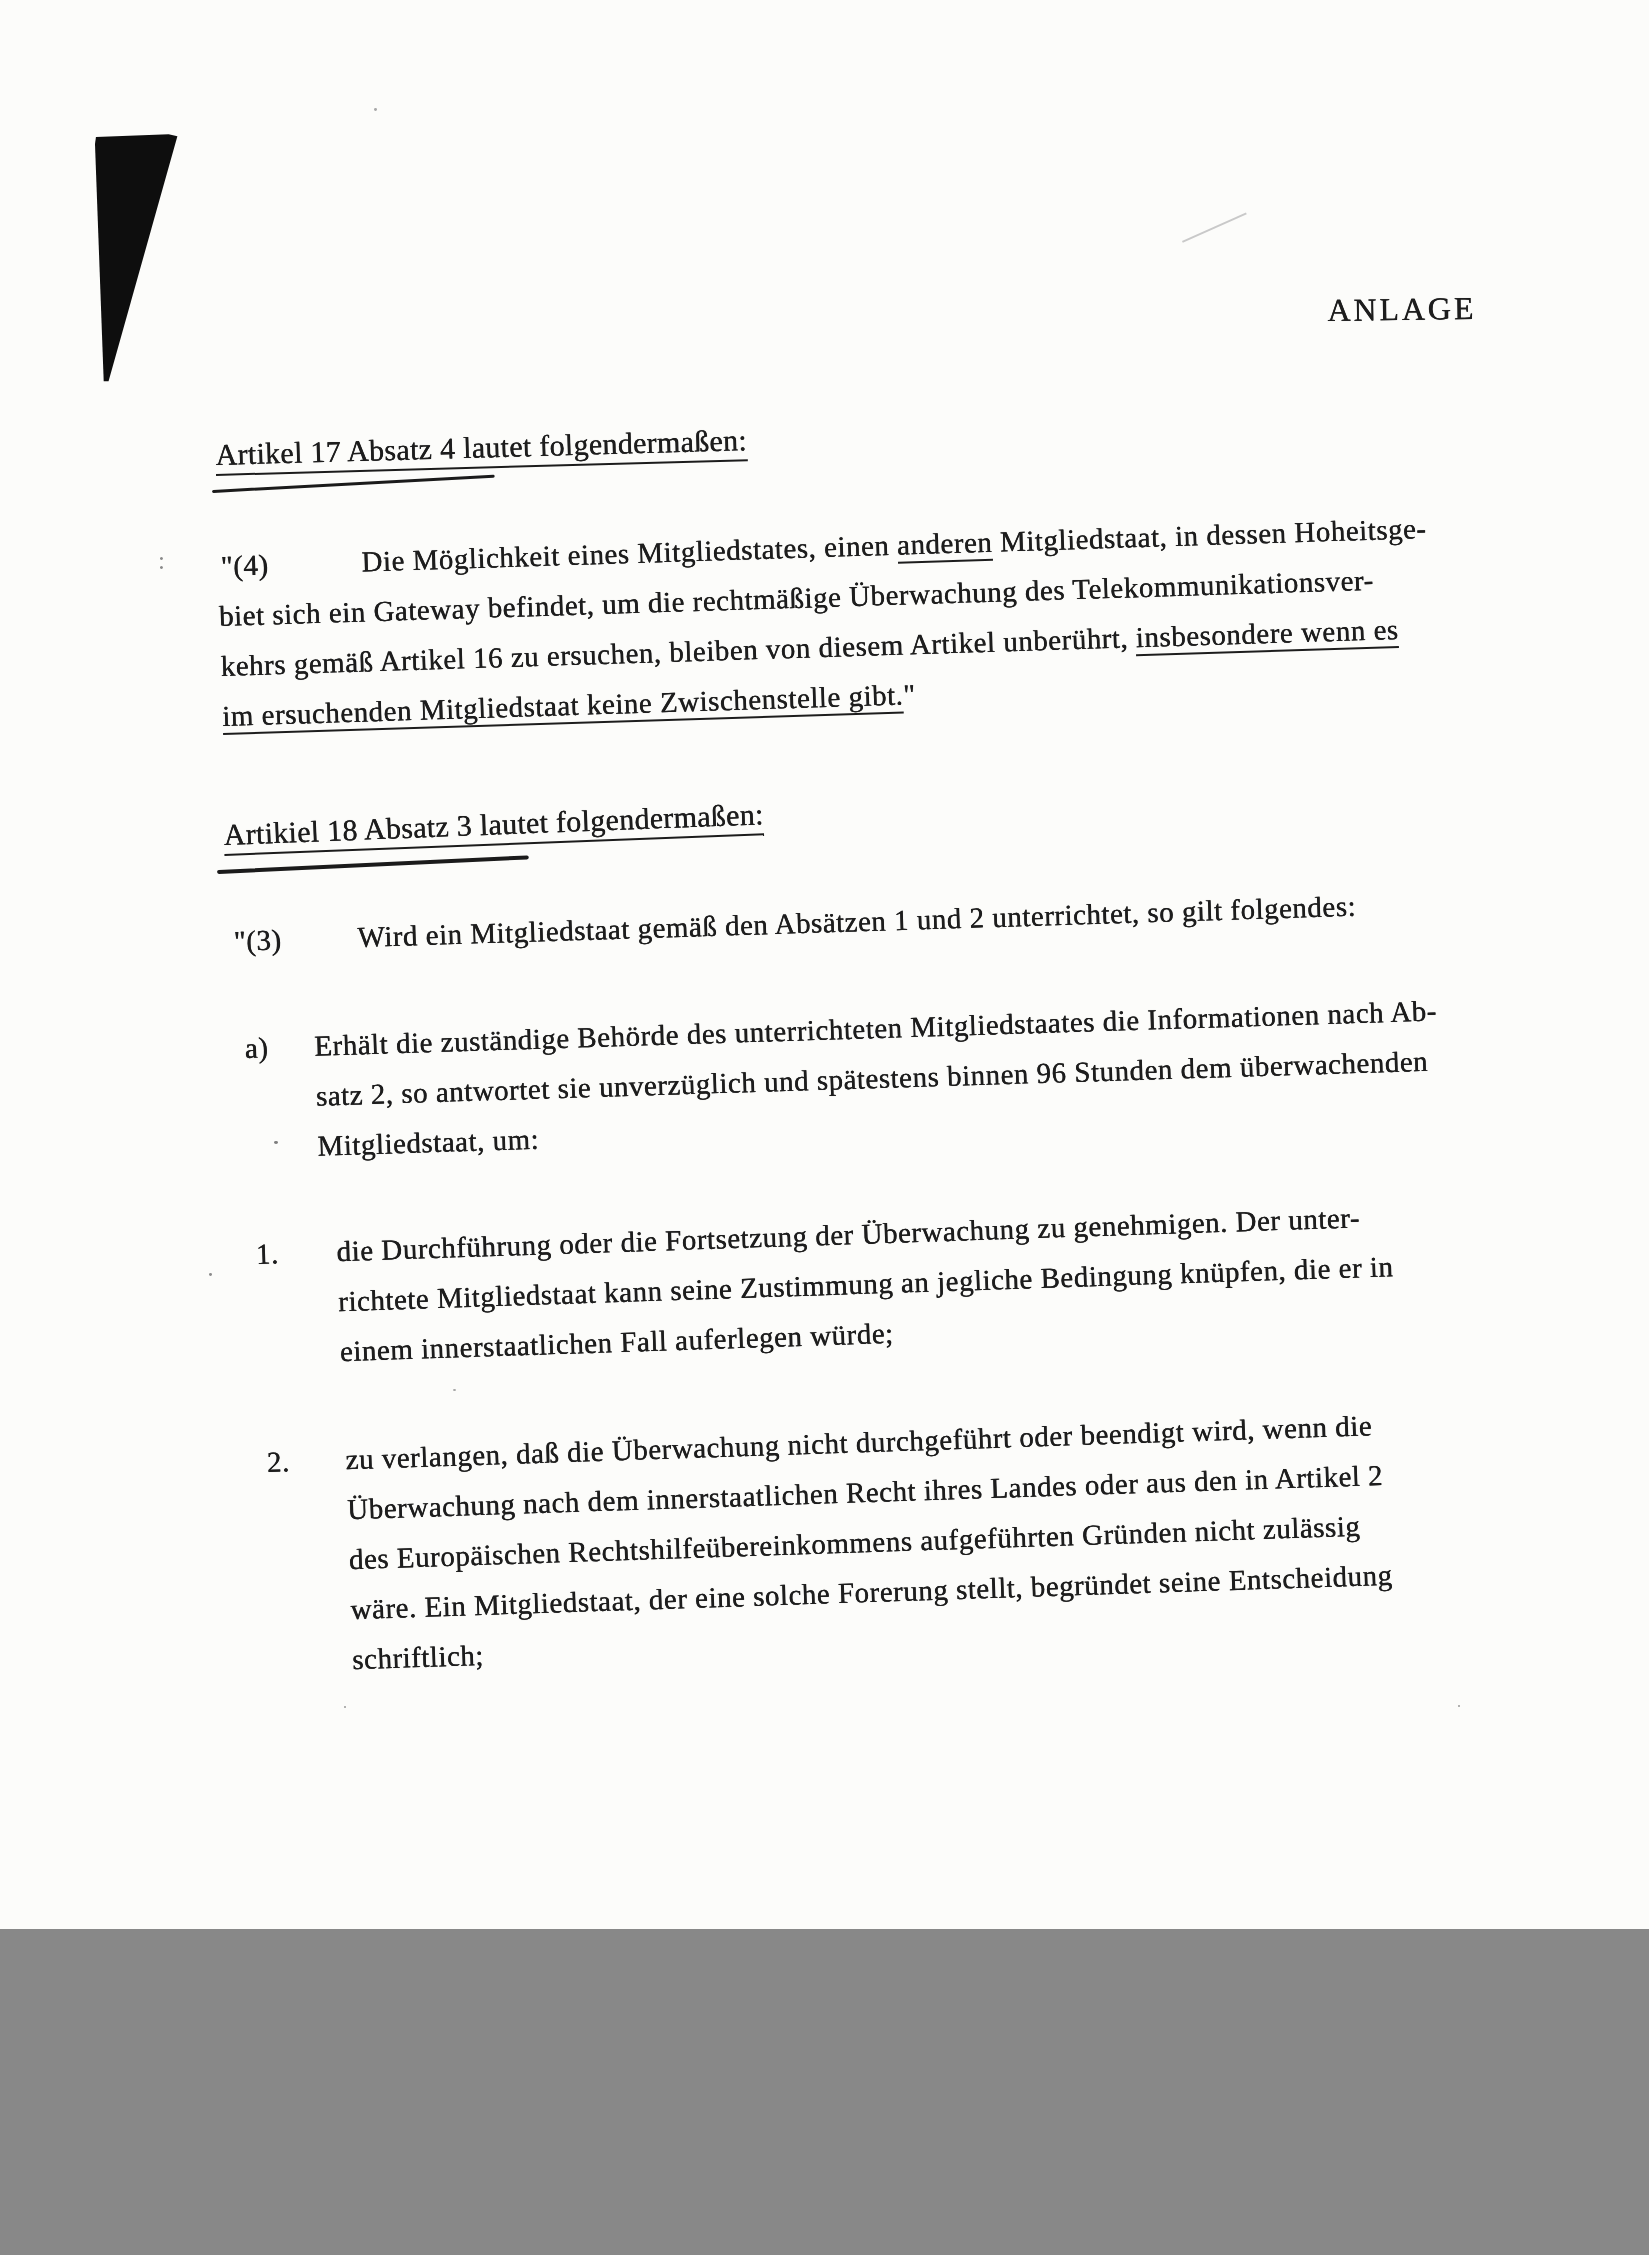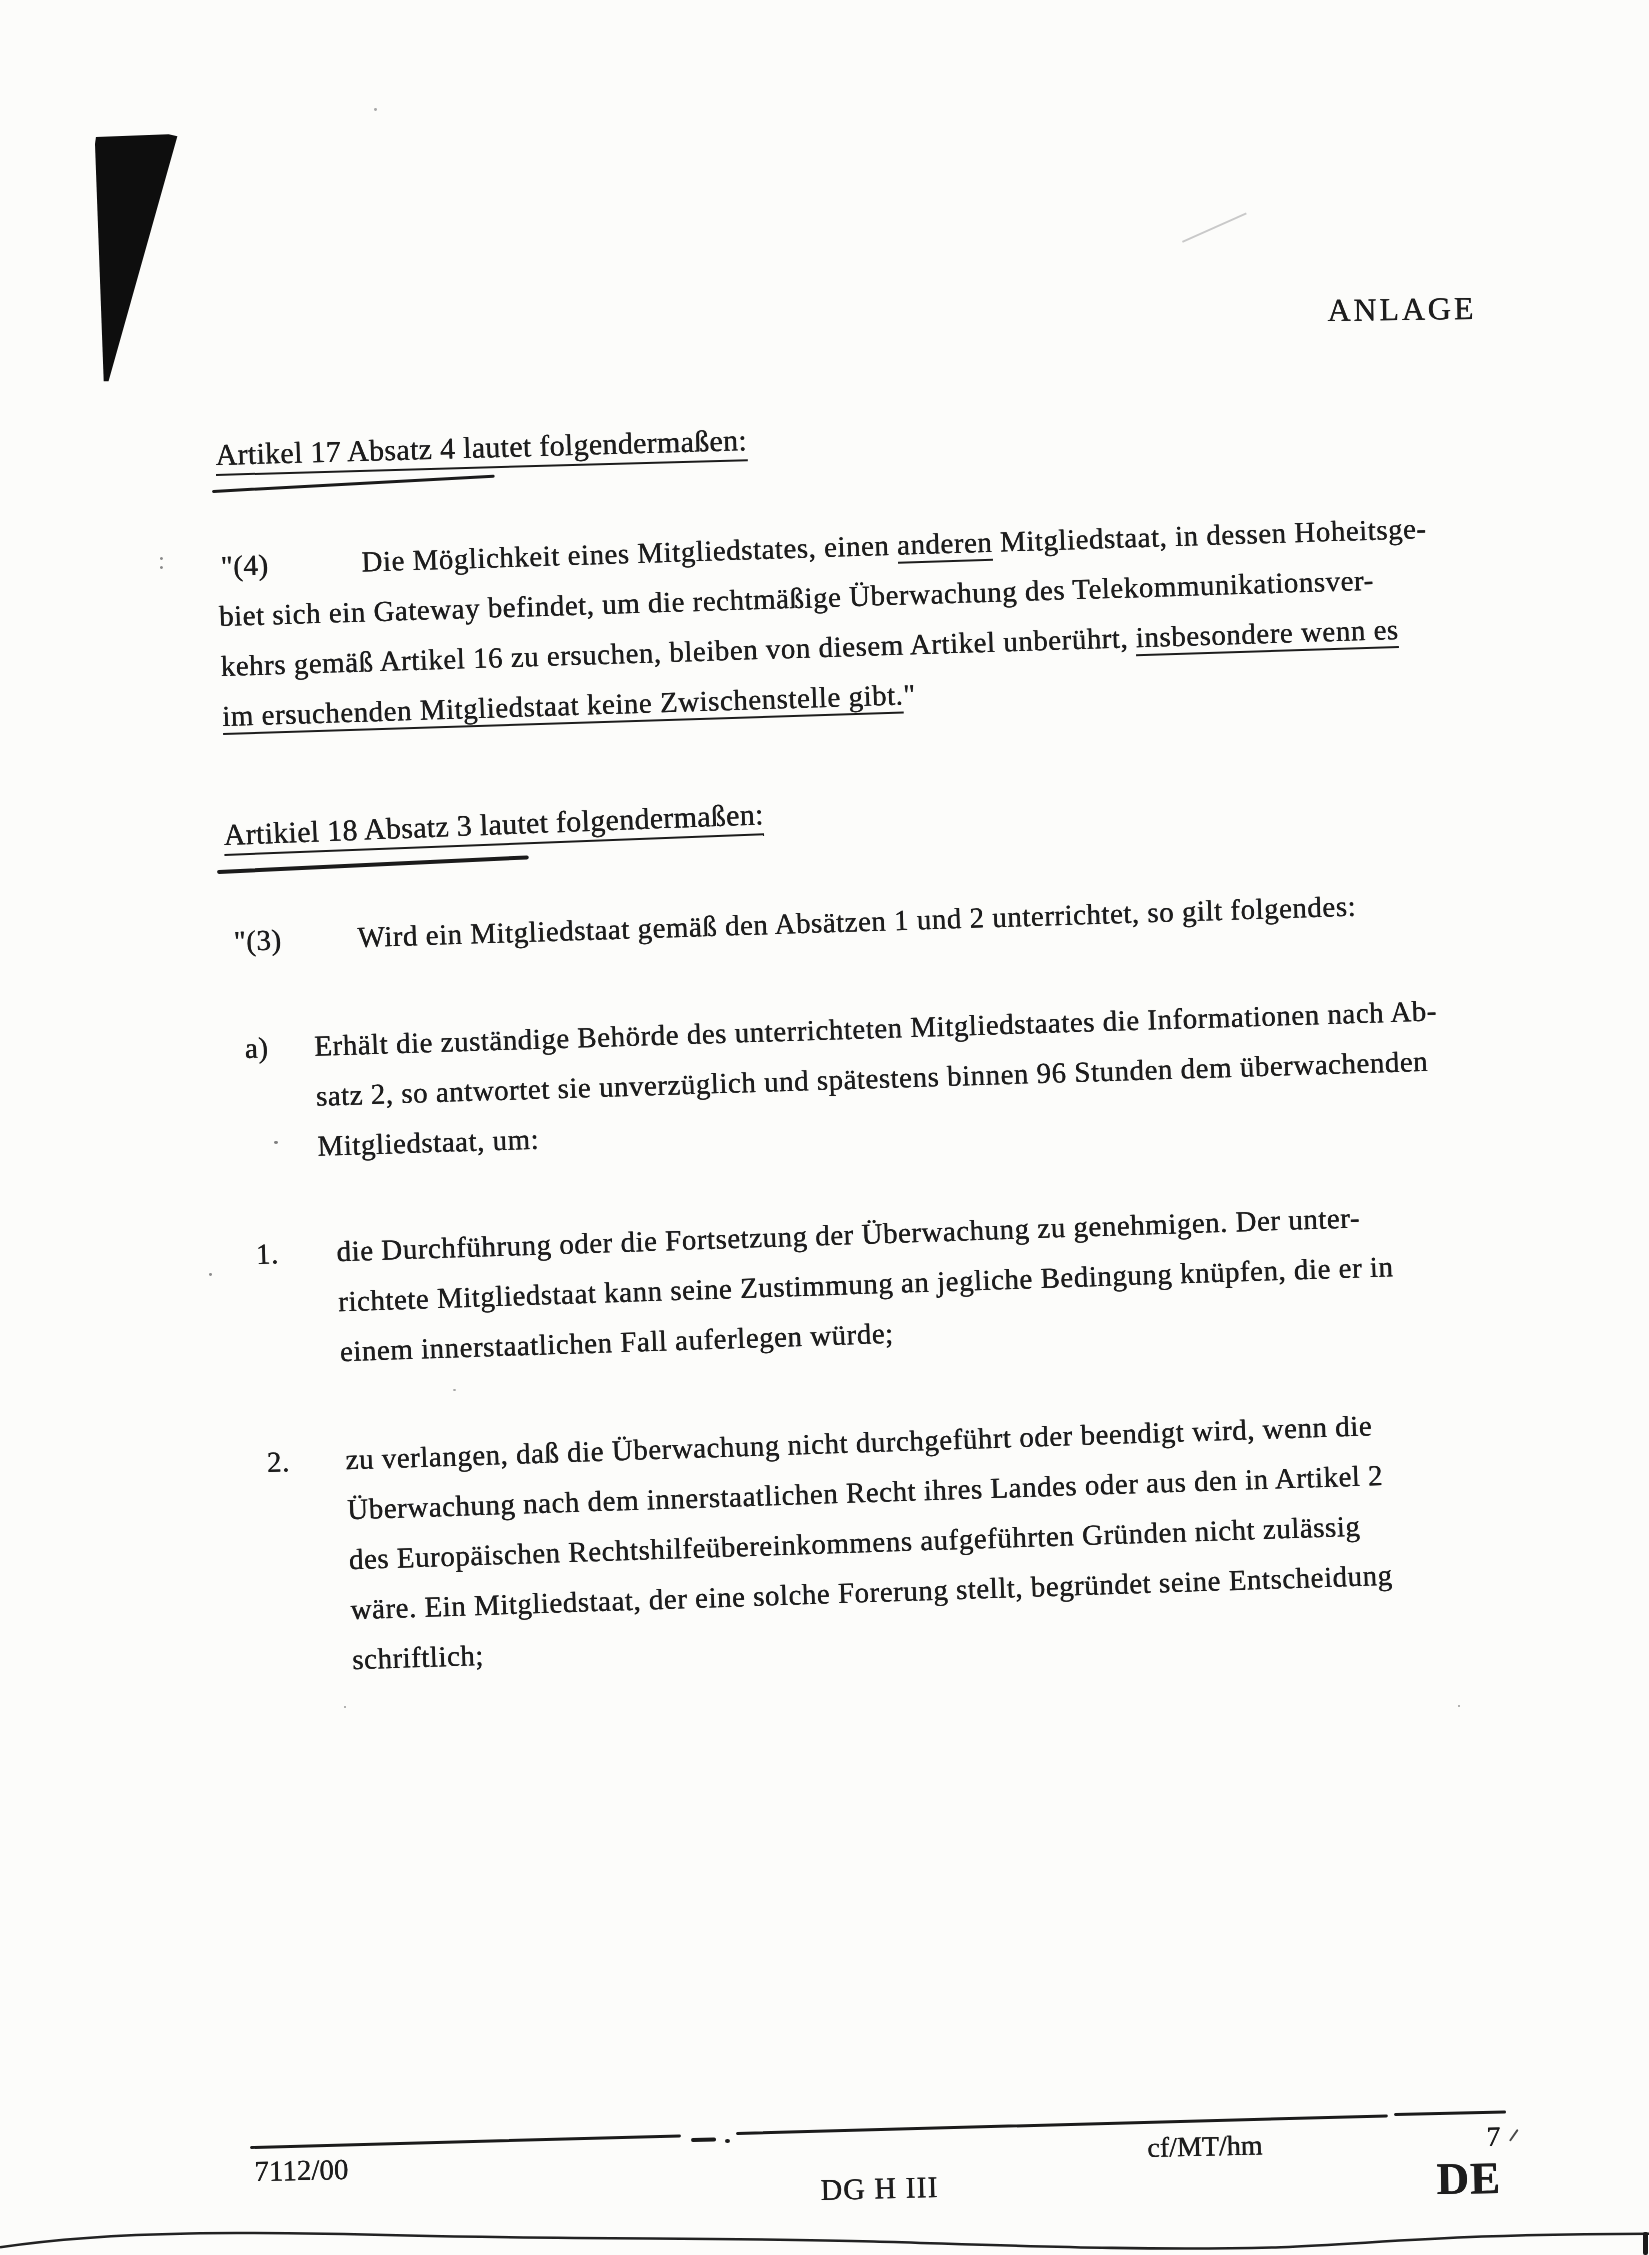--- a/index.html
+++ b/index.html
@@ -1,17 +1,17 @@
 <!DOCTYPE html>
 <html><head>
 <meta charset="utf-8">
 <style>
   html,body{margin:0;padding:0;background:#888;}
   .page{
-    position:relative;width:1650px;height:2255px;overflow:hidden;
+    position:relative;width:1650px;height:1929px;overflow:hidden;
     background:#fcfcfa;
     font-family:"Liberation Serif","DejaVu Serif",serif;
     color:#1d1d1d;
   }
   .abs{position:absolute;}
   .block{position:absolute;transform-origin:0 0;white-space:nowrap;}
   .scan{text-shadow:0.3px 0 0 currentColor, 0 0 0.7px rgba(0,0,0,.4);}
   .body-text{font-size:29px;letter-spacing:0.5px;line-height:50px;}
   .heading{font-size:30px;letter-spacing:0.3px;}
   .heading .hline{border-bottom:2.5px solid #1c1c1c;padding-bottom:2.9px;}

